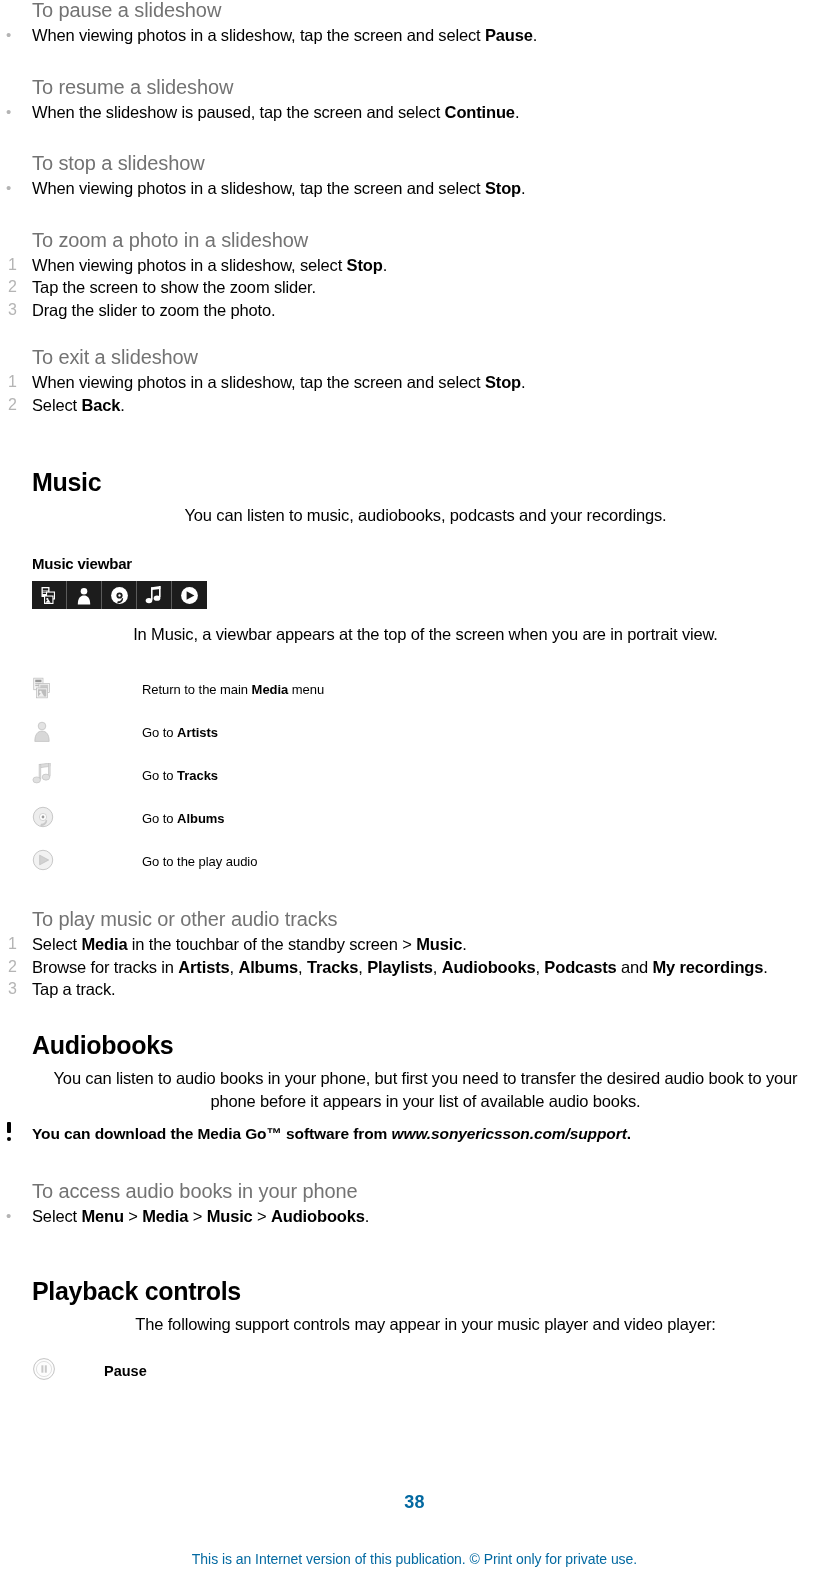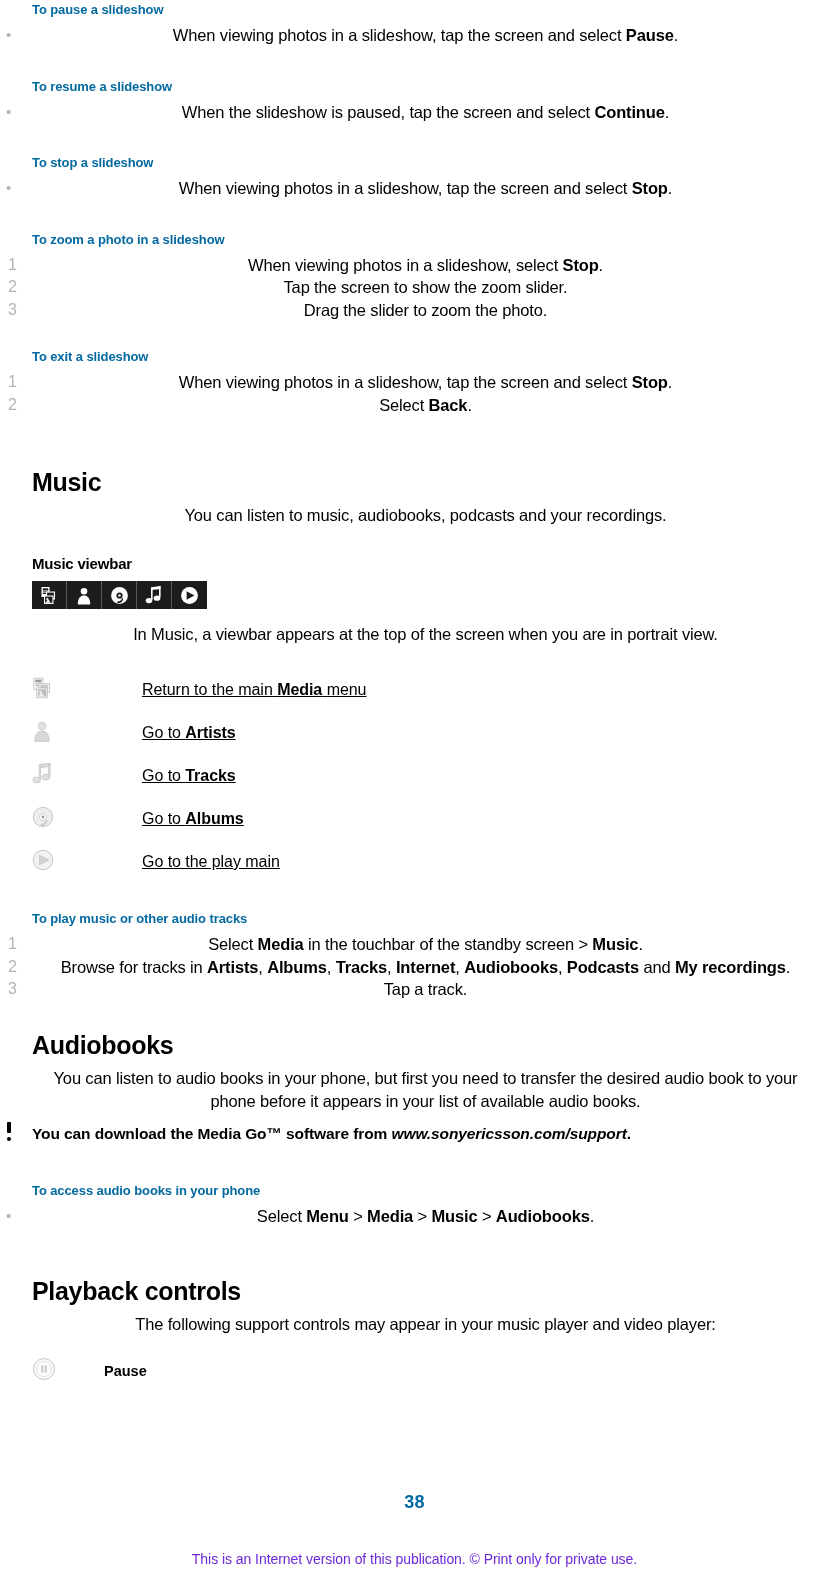--- a/index.html
+++ b/index.html
@@ -18,23 +18,23 @@
   .page {
     position: relative;
     width: 829px;
     height: 1590px;
     box-sizing: border-box;
     padding: 0 10px 0 0;
   }
 
   
   .h-proc {
-    color: #0369a1;
-    font-size: 13px;
-    font-weight: bold;
+    color: #737373;
+    font-size: 20px;
+    font-weight: normal;
     line-height: 20px;
     margin: 0 0 4px 32px;
     letter-spacing: -0.1px;
   }
   .h1 {
     color: #000;
     font-size: 25px;
     font-weight: bold;
     line-height: 28px;
     margin: 0 0 8px 32px;
@@ -82,21 +82,20 @@
     font-size: 16px;
     line-height: 22.5px;
   }
   .li-marker.bullet {
     font-size: 15px;
     padding-left: 6px;
   }
   .li-body {
     flex: 1 1 auto;
     max-width: 790px;
-    text-align: center;
   }
   b { font-weight: bold; }
   i { font-style: italic; }
 
   
   .tip-row {
     display: flex;
     align-items: center;
     font-size: 15.5px;
     line-height: 22px;
@@ -158,25 +157,24 @@
     width: 760px;
   }
   .icon-table tr { height: 43px; }
   .icon-table td.icon-cell {
     width: 110px;
     vertical-align: middle;
     padding: 0;
   }
   .icon-table td.desc-cell {
     vertical-align: middle;
-    font-size: 16px;
+    font-size: 13px;
     line-height: 19px;
     padding: 0;
     letter-spacing: -0.05px;
-    text-decoration: underline;
   }
   .gicon { display: block; }
 
   
   .pb-table {
     margin-left: 32px;
     border-collapse: collapse;
     width: 760px;
   }
   .pb-table tr { height: 34px; }
@@ -204,21 +202,21 @@
     font-size: 18px;
     font-weight: bold;
     letter-spacing: 0.3px;
   }
   .footer-note {
     position: absolute;
     left: 0;
     right: 0;
     top: 1551px;
     text-align: center;
-    color: #6d28d9;
+    color: #0369a1;
     font-size: 14px;
     letter-spacing: -0.05px;
   }
 
   
   .sp-6 { height: 6px; }
   .sp-10 { height: 10px; }
   .sp-14 { height: 14px; }
   .sp-18 { height: 18px; }
   .sp-22 { height: 22px; }
@@ -431,37 +429,37 @@
       </tr>
       <tr>
         <td class="icon-cell">
           <span class="gicon">
             <svg width="22" height="22" viewBox="0 0 19 19">
               <circle cx="9.5" cy="9.5" r="8.4" fill="#f2f2f2" stroke="#bcbcbc" stroke-width="0.7"></circle>
               <path d="M6.6 5.3 L14.4 9.5 L6.6 13.7 Z" fill="#d2d2d2" stroke="#b7b7b7" stroke-width="0.5"></path>
             </svg>
           </span>
         </td>
-        <td class="desc-cell"><span>Go to the play main</span><b></b><span></span></td>
+        <td class="desc-cell"><span>Go to the play audio</span><b></b><span></span></td>
       </tr>
     </tbody>
   </table>
 
   <div class="sp-26"></div>
 
   
   <div class="h-proc">To play music or other audio tracks</div>
   <ol class="steps">
     <li class="li-row">
       <span class="li-marker">1</span>
       <span class="li-body"><span>Select </span><b>Media</b><span> in the touchbar of the standby screen &gt; </span><b>Music</b><span>.</span></span>
     </li>
     <li class="li-row">
       <span class="li-marker">2</span>
-      <span class="li-body"><span>Browse for tracks in </span><b>Artists</b><span>, </span><b>Albums</b><span>, </span><b>Tracks</b><span>, </span><b>Internet</b><span>, </span><b>Audiobooks</b><span>, </span><b>Podcasts</b><span> and </span><b>My recordings</b><span>.</span></span>
+      <span class="li-body"><span>Browse for tracks in </span><b>Artists</b><span>, </span><b>Albums</b><span>, </span><b>Tracks</b><span>, </span><b>Playlists</b><span>, </span><b>Audiobooks</b><span>, </span><b>Podcasts</b><span> and </span><b>My recordings</b><span>.</span></span>
     </li>
     <li class="li-row">
       <span class="li-marker">3</span>
       <span class="li-body">Tap a track.</span>
     </li>
   </ol>
 
   <div class="sp-30"></div>
 
   

